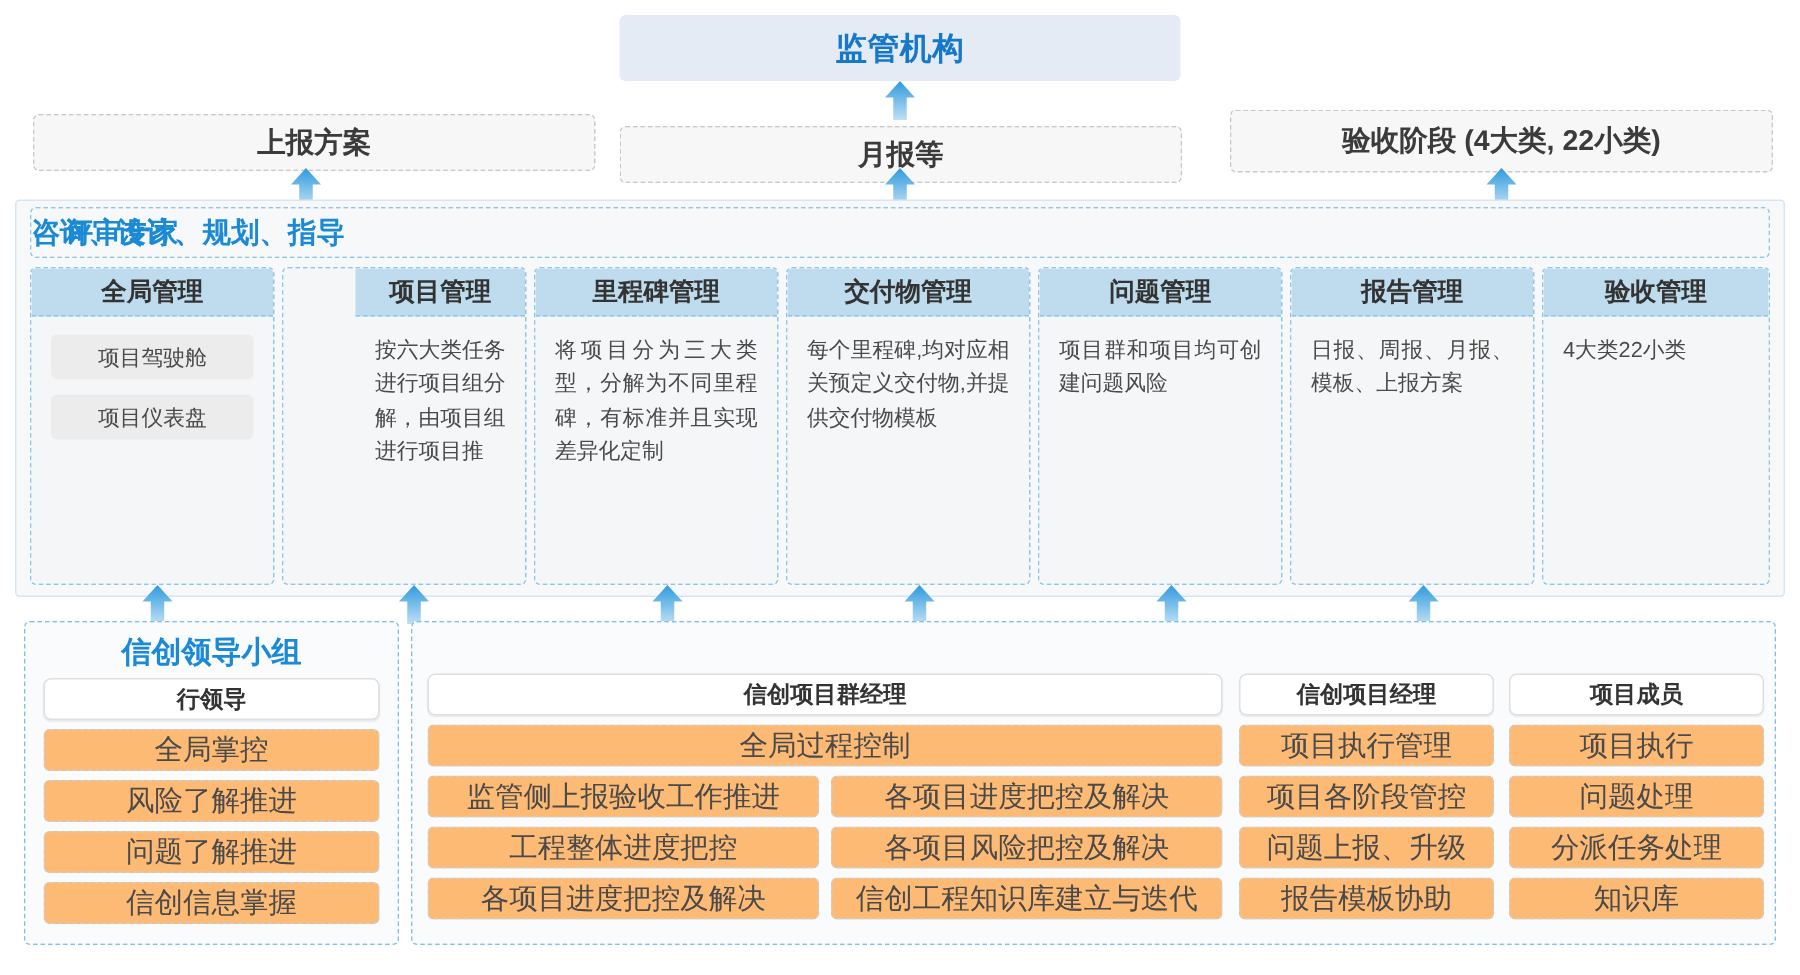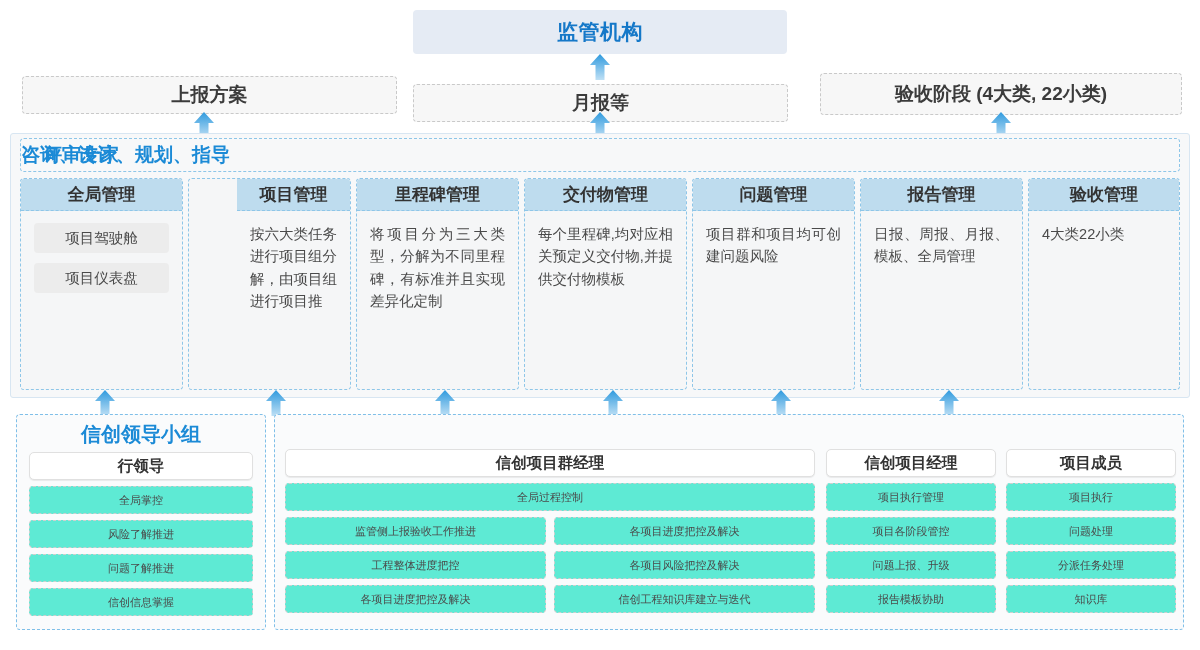--- a/index.html
+++ b/index.html
@@ -113,26 +113,26 @@
   .role-head {
     background: #ffffff;
     border: 1px solid #e0e0e0;
     border-radius: 5px;
     height: 28px;
     display: flex; align-items: center; justify-content: center;
     font-weight: bold; font-size: 15.5px; color: #333;
     box-shadow: 0 1px 1px rgba(0,0,0,.07);
   }
   .task {
-    background: #5eead4;
+    background: #fdba74;
     border: 1px dashed #cfcfcf;
     border-radius: 4px;
     height: 28px;
     display: flex; align-items: center; justify-content: center;
-    font-size: 11px; color: #4a4a4a;
+    font-size: 19px; color: #4a4a4a;
     margin-top: 6px;
   }
   .col-stack { position: absolute; }
 </style>
 </head>
 <body>
 
 <div class="page">
 
   <div class="blue-title-box" style="left:413px; top:10px; width:374px; height:44px;">
@@ -223,21 +223,21 @@
   <div class="col" style="left:692px; width:163px; height:212px;">
     <div class="col-head">问题管理</div>
     <div class="col-body">
       <p>项目群和项目均可创建问题风险</p>
     </div>
   </div>
 
   <div class="col" style="left:860px; width:163px; height:212px;">
     <div class="col-head">报告管理</div>
     <div class="col-body">
-      <p>日报、周报、月报、模板、全局管理</p>
+      <p>日报、周报、月报、模板、上报方案</p>
     </div>
   </div>
 
   <div class="col" style="left:1028px; width:152px; height:212px;">
     <div class="col-head">验收管理</div>
     <div class="col-body">
       <p>4大类22小类</p>
     </div>
   </div>
 

